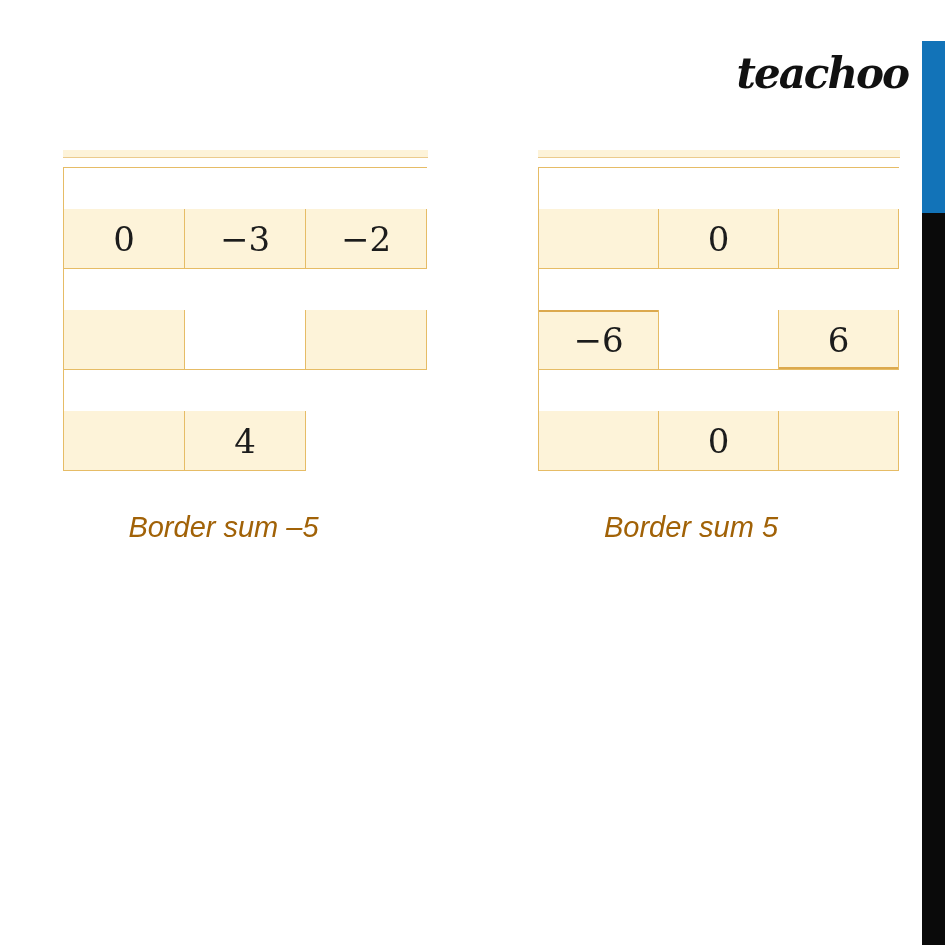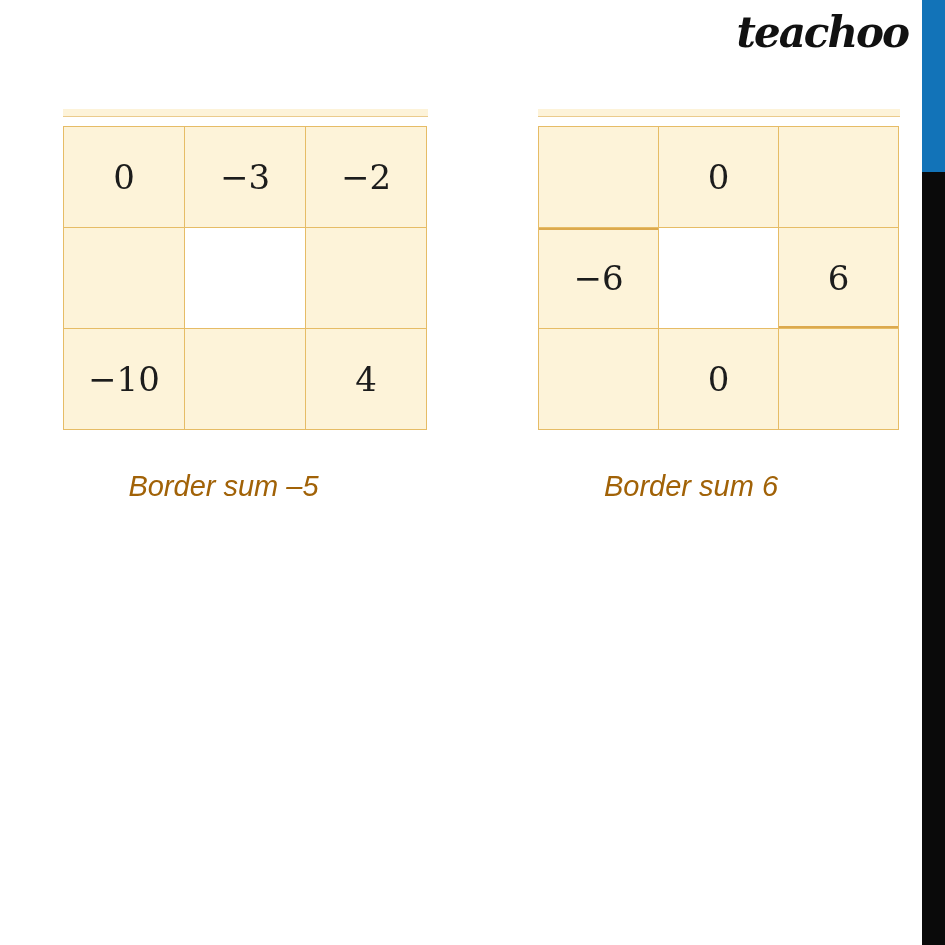--- a/index.html
+++ b/index.html
@@ -4,21 +4,21 @@
 <style>
   :root {
     --cell-fill: #fdf3d9;
     --cell-border: #e6bc66;
     --cell-border-heavy: #dca94e;
     --center-fill: #ffffff;
     --bar-blue: #1273b8;
     --bar-black: #0a0a0a;
     --ink: #1c1c1c;
   }
-  * { box-sizing: border-box; }
+  * { box-sizing: border-box; margin-top: 41px; }
   html, body { margin: 0; padding: 0; }
   body {
     width: 945px; height: 945px;
     position: relative;
     background: #ffffff;
     overflow: hidden;
     font-family: "DejaVu Serif", serif;
     color: var(--ink);
   }
 
@@ -94,31 +94,30 @@
 <div class="strip strip-left"></div>
 <div class="strip strip-right"></div>
 
 <div class="grid grid-left">
   <div class="cell">0</div>
   <div class="cell">−3</div>
   <div class="cell">−2</div>
   <div class="cell"></div>
   <div class="cell center"></div>
   <div class="cell"></div>
-  <div class="cell">−10</div>
   <div class="cell"></div>
   <div class="cell">4</div>
 </div>
 
 <div class="grid grid-right">
   <div class="cell"></div>
   <div class="cell">0</div>
   <div class="cell"></div>
   <div class="cell edge-top">−6</div>
   <div class="cell center"></div>
   <div class="cell edge-bottom">6</div>
   <div class="cell"></div>
   <div class="cell">0</div>
   <div class="cell"></div>
 </div>
 
 <div class="caption caption-left">Border sum –5</div>
-<div class="caption caption-right">Border sum 6</div>
+<div class="caption caption-right">Border sum 5</div>
 
 </body></html>

